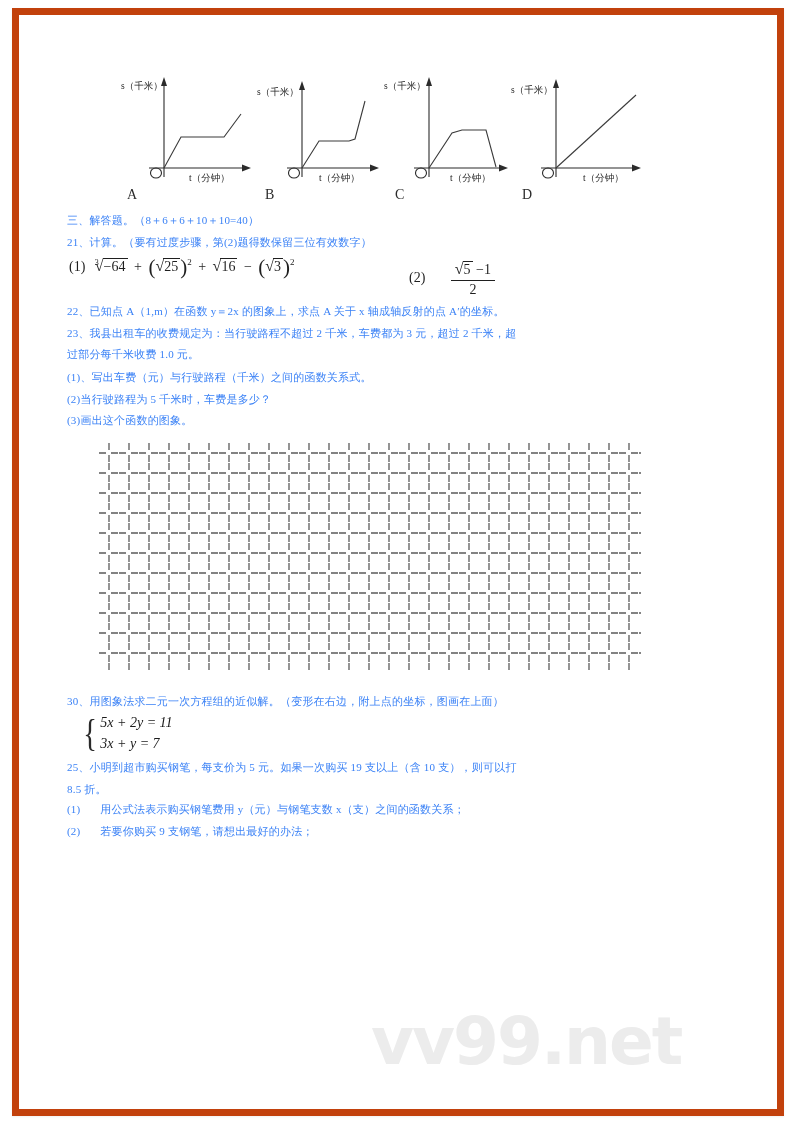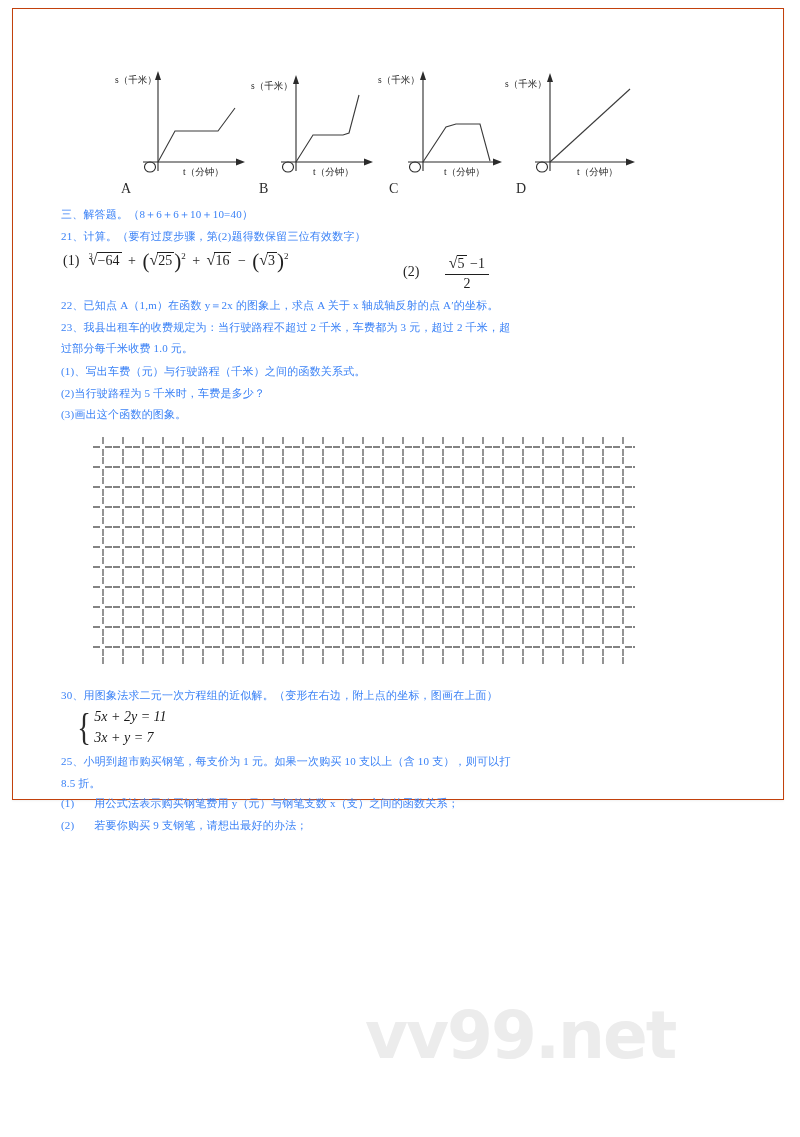--- a/index.html
+++ b/index.html
@@ -13,23 +13,23 @@
     position: relative;
     font-family: "Liberation Serif", "DejaVu Serif", serif;
     color: #1a1a1a;
     overflow: hidden;
   }
   .page {
     position: absolute;
     left: 12px;
     top: 8px;
     width: 772px;
-    height: 792px;
+    height: 1108px;
     background: #ffffff;
-    border: 1px solid #c2410c;
+    border: 7px solid #c2410c;
     box-shadow: 0 1px 2px rgba(0,0,0,0.06);
     box-sizing: border-box;
   }
 
   
   .graph-row {
     position: absolute;
     left: 60px;
     top: 52px;
     width: 660px;
@@ -282,21 +282,21 @@
 
   <div class="system" style="left:62px; top:697px;">
     <span class="brace">{</span>
     <span class="eqs">
       <div>5x + 2y = 11</div>
       <div>3x + y = 7</div>
     </span>
   </div>
 
   <div class="txt-blk" style="left:48px; top:742px; width:700px;">
-    <p>25、小明到超市购买钢笔，每支价为 1 元。如果一次购买 10 支以上（含 10 支），则可以打</p>
+    <p>25、小明到超市购买钢笔，每支价为 5 元。如果一次购买 19 支以上（含 10 支），则可以打</p>
     <p>8.5 折。</p>
   </div>
 
   <div class="txt-blk" style="left:48px; top:784px; width:700px;">
     <p>
       <span>(1)</span>
       <span style="display:inline-block;width:14px;"></span>
       <span>用公式法表示购买钢笔费用 y（元）与钢笔支数 x（支）之间的函数关系；</span>
     </p>
     <p>

